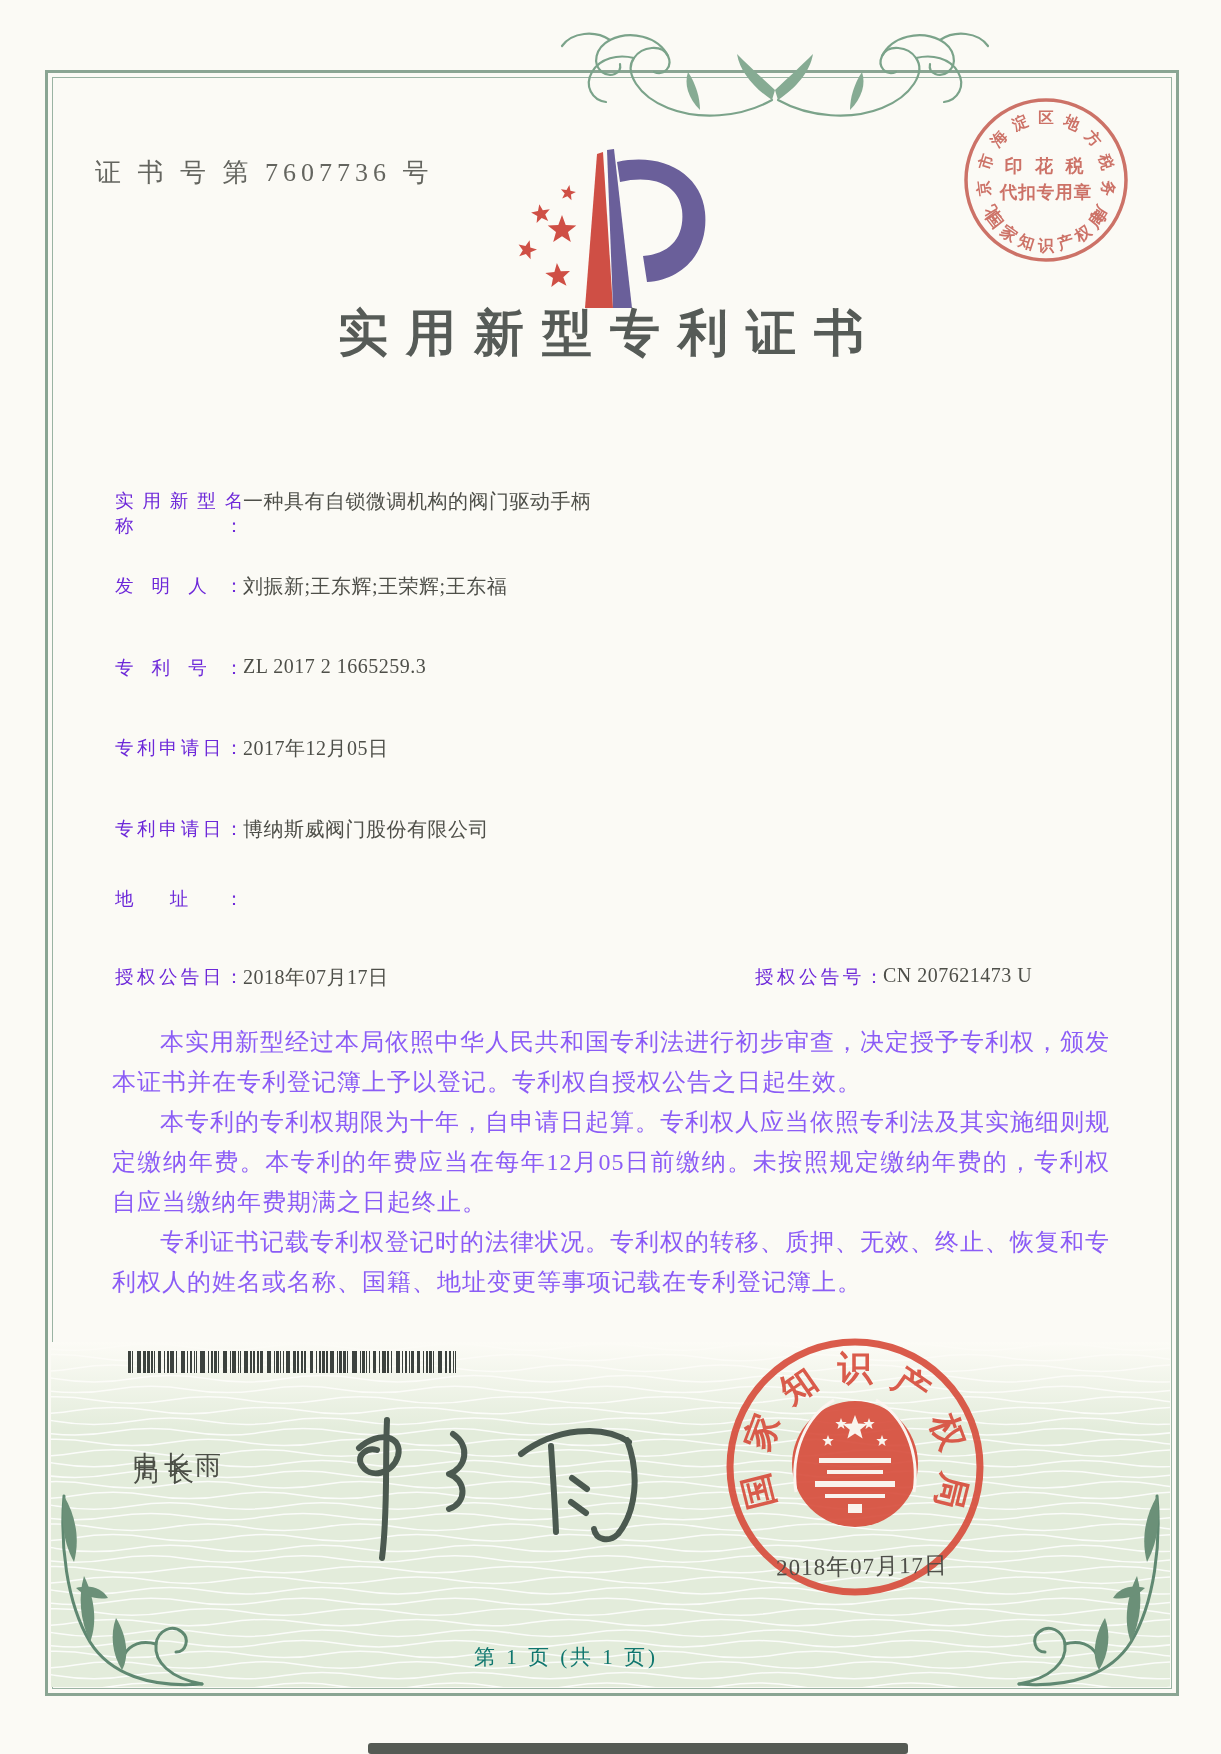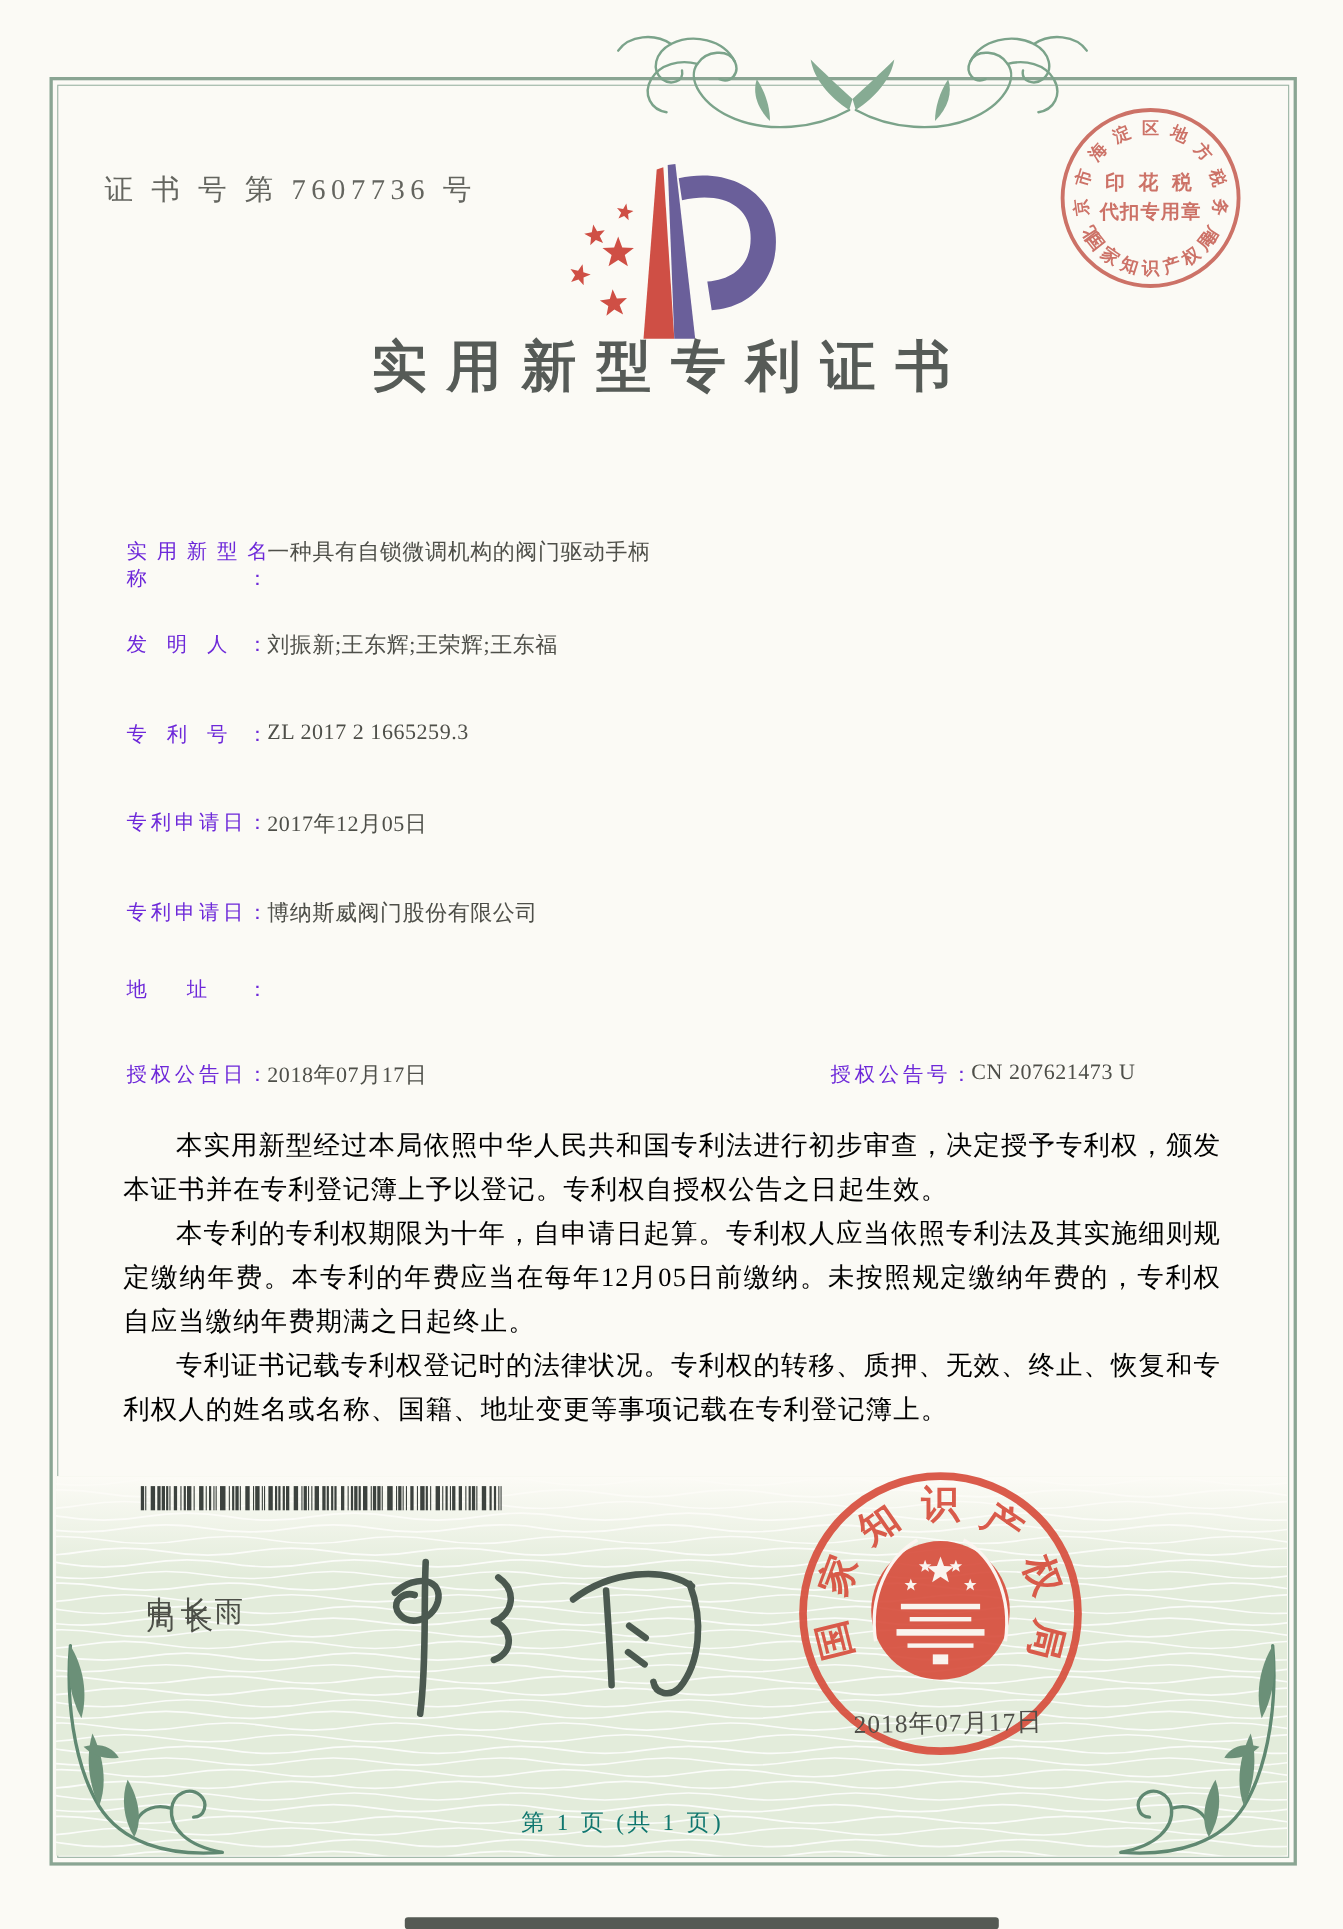--- a/index.html
+++ b/index.html
@@ -18,21 +18,21 @@
     background:linear-gradient(#fcfbf6, rgba(252,251,246,0));}
   .certno{left:95px;top:131px;font-size:26px;letter-spacing:5px;color:#64655f;margin-top:24px;}
   .title{left:110px;top:300px;width:1000px;text-align:center;font-size:50px;
     letter-spacing:18px;font-weight:700;color:#565b57;}
   .frow{left:115px;height:30px;display:flex;align-items:flex-start;}
   .flabel{display:inline-block;width:128px;font-size:18.5px;color:#6d28d9;
     text-align:justify;text-align-last:justify;letter-spacing:-0.2px;}
   .fvalue{font-size:20px;color:#4e4f49;letter-spacing:0.5px;white-space:nowrap;}
   .grant-right{position:absolute;left:640px;top:0;display:flex;}
   .paras{left:112px;top:1022px;width:998px;}
-  .paras p{margin:0;font-size:24px;line-height:40px;color:#000000;
+  .paras p{margin:0;font-size:24px;line-height:40px;color:#8b5cf6;
     letter-spacing:1px;text-align:justify;text-indent:2em;}
   .barcode{left:128px;top:1351px;width:336px;height:22px;}
   .barcode i{position:absolute;top:0;bottom:0;background:#3c423e;}
   .dirtitle{left:133px;top:1455px;font-size:26px;letter-spacing:9px;color:#4c4f47;}
   .dirname{left:133px;top:1448px;font-size:26px;letter-spacing:5px;color:#4c4f47;}
   .sealdate{left:742px;top:1551px;width:240px;text-align:center;font-size:23px;
     letter-spacing:1px;color:#4d4e48;transform:rotate(-1deg);}
   .pagefoot{left:316px;top:1643px;width:500px;text-align:center;font-size:21px;
     letter-spacing:3px;color:#0f766e;}
   .scanbar{left:368px;top:1743px;width:540px;height:11px;background:#434842;

